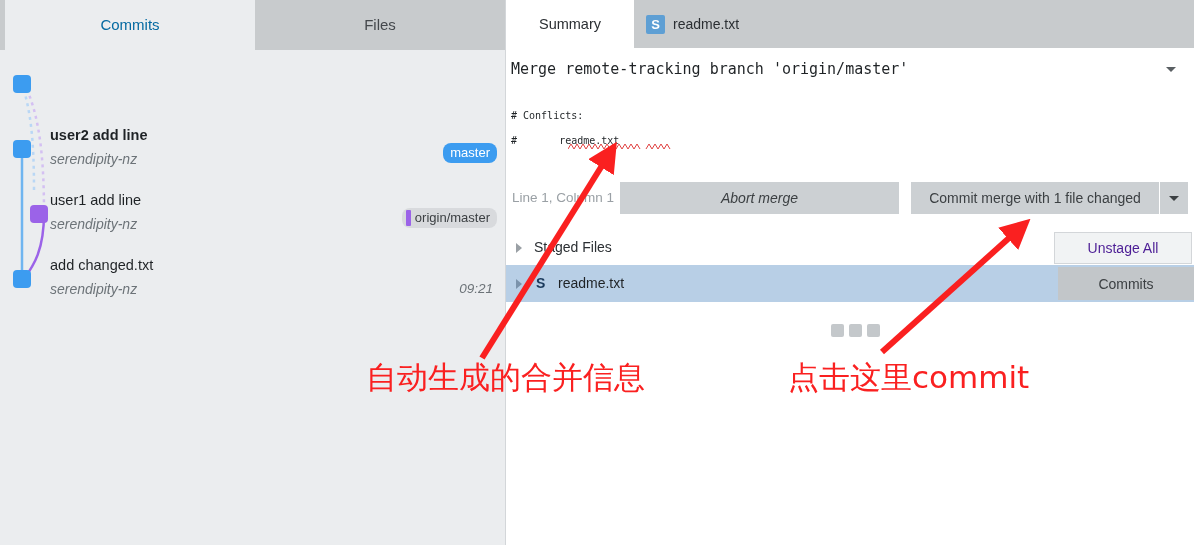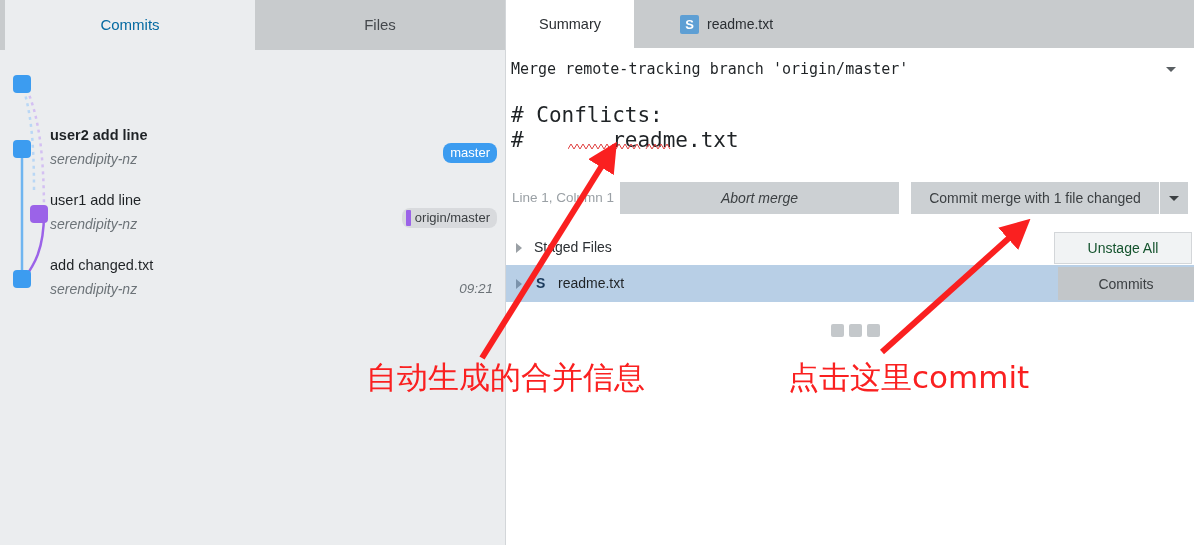--- a/index.html
+++ b/index.html
@@ -132,21 +132,20 @@
     background: #ffffff;
     overflow: hidden;
   }
   #right-tabbar {
     position: absolute;
     left: 0; top: 0;
     width: 688px; height: 48px;
     background: #c8cbcd;
     display: flex;
     align-items: stretch;
-    gap: 34px;
   }
   #tab-summary {
     width: 128px;
     background: #ffffff;
     color: #2b2f33;
     font-size: 14.5px;
     display: flex; align-items: center; justify-content: center;
     cursor: default;
   }
   #tab-readme {
@@ -191,21 +190,21 @@
     width: 0; height: 0;
     border-left: 5px solid transparent;
     border-right: 5px solid transparent;
     border-top: 5px solid #5a5f63;
     cursor: pointer;
   }
   #conflict-block {
     position: absolute;
     left: 5px; top: 55px;
     font-family: "DejaVu Sans Mono", monospace;
-    font-size: 21px;
+    font-size: 10px;
     color: #1f2326;
     white-space: pre;
     line-height: 25px;
   }
   #squiggle {
     position: absolute;
     left: 62px; top: 95px;
   }
 
   #status-line {
@@ -267,21 +266,21 @@
     left: 28px; top: 9px;
     font-size: 14px;
     color: #2b2f33;
   }
   #btn-unstage-all {
     position: absolute;
     right: 2px; top: 2px;
     width: 138px; height: 32px;
     background: #f1f3f4;
     border: 1px solid #d3d6d9;
-    color: #14532d;
+    color: #4c1d95;
     font-size: 14px;
     font-family: "Liberation Sans", sans-serif;
     cursor: pointer;
   }
 
   #file-row {
     position: absolute;
     left: 0; top: 265px;
     width: 688px; height: 37px;
     background: #b8cfe6;

